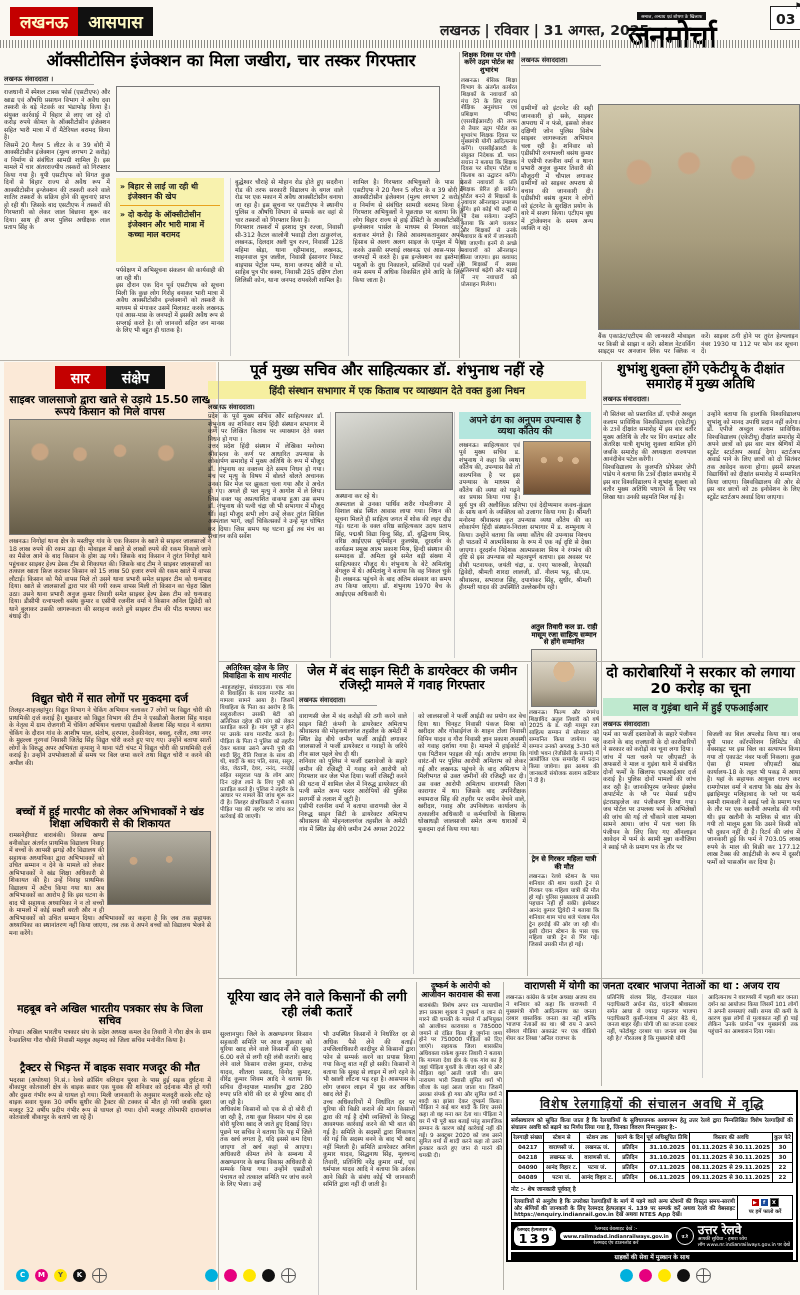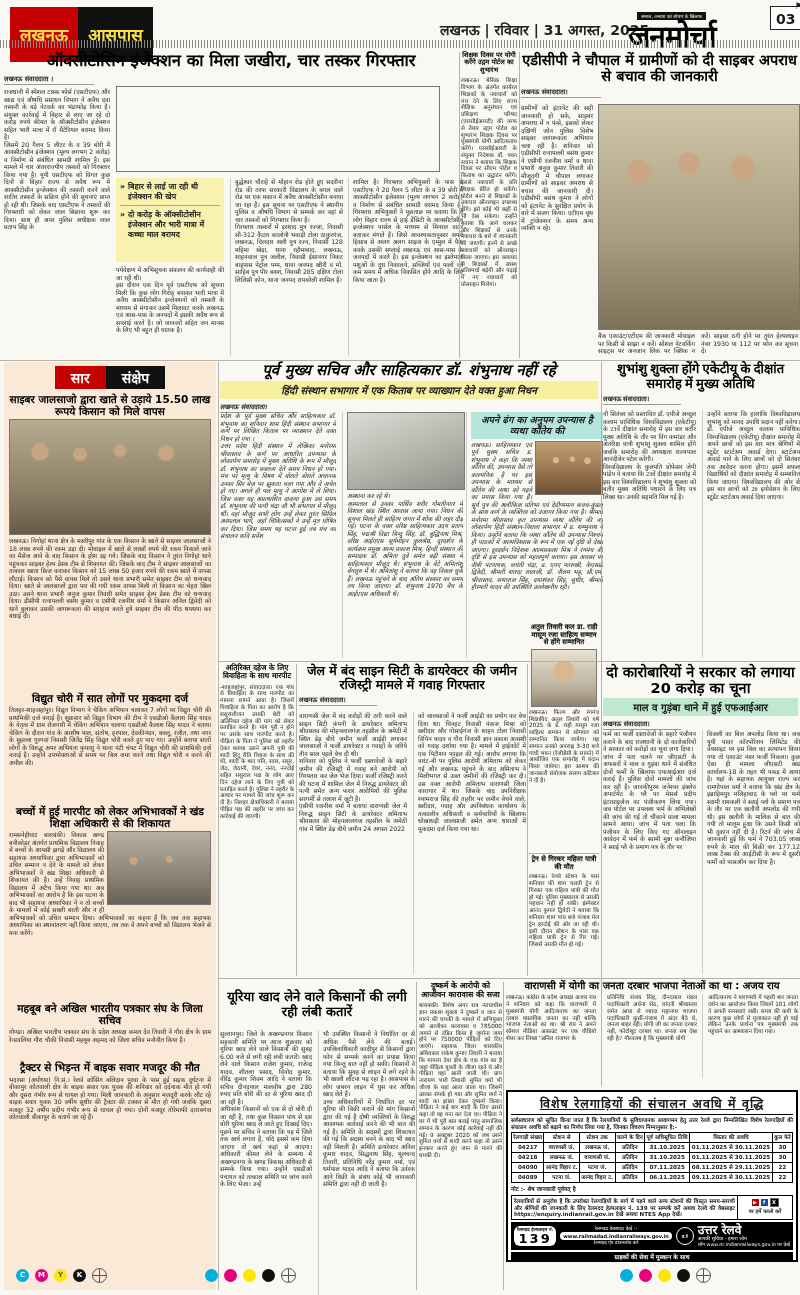--- a/index.html
+++ b/index.html
@@ -1,20 +1,20 @@
 <!DOCTYPE html>
 <html><head>
 <meta charset="utf-8">
 <style>
   html,body{margin:0;padding:0;}
   body{background:#e8e6e0;font-family:"DejaVu Sans",sans-serif;}
   #page{position:relative;width:800px;height:1295px;background:#faf8f2;margin:0 auto;overflow:hidden;color:#1b1b1b;}
   .abs{position:absolute;}
   
-  .tagbox{display:inline-block;padding:16px 10px;font-weight:bold;font-size:17px;color:#fde047;}
+  .tagbox{display:inline-block;padding:3px 10px;font-weight:bold;font-size:17px;color:#fef9c3;}
   .tag-red{background:#c40000;}
   .tag-blk{background:#111;}
   .dateline{font-size:14px;font-weight:bold;color:#222;}
   .paper{font-size:30px;font-weight:bold;letter-spacing:-1px;color:#000;line-height:30px;}
   .papertag{background:#111;color:#fff;font-size:4.5px;padding:1px 4px;display:inline-block;}
   .pageno{border:1.5px solid #222;background:#fff;font-size:14px;font-weight:bold;padding:4px 5px 2px 5px;}
   .flagicon{position:absolute;top:-6px;right:-2px;font-size:9px;}
   .tickbar{height:8px;background:repeating-linear-gradient(90deg,#8a8a86 0 1px,transparent 1px 3px);}
   
   .hl{font-weight:bold;color:#000;text-align:center;line-height:1.12;}
@@ -149,21 +149,20 @@
 गिरफ्तार तस्करों में इरशाद पुत्र रज्जा, निवासी सी-312 कैटल कालोनी भवाड़ी टोला ठाकुरगंज, लखनऊ, दिलदार अली पुत्र रज्न, निवासी 128 महिमा खेड़ा, थाना रहीमाबाद, लखनऊ, शाहनवाज पुत्र जलील, निवासी ईसानगर निकट बाइपास पेट्रोल पम्प, थाना जनपद खीरी व मो. साहिब पुत्र पीर बक्श, निवासी 285 दक्षिण टोला लिलिसी कोन, थाना जनपद रायबरेली शामिल है।</div>
     <div class="abs bt" style="left:344px;top:126px;width:110px;height:178px;border-left:1px solid #ccc;padding-left:4px;">शामिल है। गिरफ्तार अभियुक्तों के पास से एसटीएफ ने 20 गैलन 5 लीटर के व 39 बोरी में आक्सीटोसीन इंजेक्शन (मूल्य लगभग 2 करोड़) व निर्माण से संबंधित सामग्री बरामद किया है। गिरफ्तार अभियुक्तों ने पूछताछ पर बताया कि वे लोग बिहार राज्य से हाई डेंसिटी के आक्सीटोसीन इन्जेक्शन पार्सल के माध्यम से मिनरल वाटर बताकर मंगाते है। जिसे आवश्यकतानुसार अपने हिसाब से अलग अलग साइज के एम्पुल में पैक करके उसकी सप्लाई लखनऊ एवं आस-पास के जनपदों में करते है। इस इन्जेक्शन का इस्तेमाल पशुओं के दुध निकालने, सब्जियों एवं फलों को कम समय में अधिक विकसित होने आदि के लिए किया जाता है।</div>
   </section>
 
   <section class="abs" style="left:461px;top:52px;width:56px;height:306px;">
     <div class="hl" style="font-size:6.6px;">शिक्षक दिवस पर योगी करेंगे उद्गम पोर्टल का शुभारंभ</div>
     <div class="bt-sm" style="margin-top:3px;height:270px;">लखनऊ। बेसिक शिक्षा विभाग के अंतर्गत कार्यरत शिक्षकों के नवाचारों को मंच देने के लिए राज्य शैक्षिक अनुसंधान एवं प्रशिक्षण परिषद (एससीईआरटी) की तरफ से तैयार उद्गम पोर्टल का शुभारंभ शिक्षक दिवस पर मुख्यमंत्री योगी आदित्यनाथ करेंगे। एससीईआरटी के संयुक्त निदेशक डॉ. पवन सचान ने बताया कि शिक्षक दिवस पर सीएम पोर्टल व किताब का उद्घाटन करेंगे। इससे नवाचारों के प्रति शिक्षक प्रेरित हो सकेंगे। पोर्टल बनने से शिक्षकों के नवाचार ऑनलाइन उपलब्ध होंगे। इसे कोई भी कहीं से भी देख सकेगा। उन्होंने बताया कि आगे चलकर और शिक्षकों से उनके नवाचार के बारे में जानकारी ली जाएगी। इनमें से अच्छे नवाचारों को ऑनलाइन किया जाएगा। इस कवायद से शिक्षकों में स्वस्थ प्रतिस्पर्धा बढ़ेगी और पढ़ाई में नए नवाचारों को प्रोत्साहन मिलेगा।</div>
   </section>
 
   <section class="abs" style="left:521px;top:52px;width:277px;height:306px;">
-    <div class="hl h-md">एडीसीपी ने चौपाल में ग्रामीणों को दी साइबर अपराध से बचाव की जानकारी</div>
     <div class="byline" style="width:80px;margin-top:3px;">लखनऊ संवाददाता।</div>
     <div class="abs bt" style="left:0;top:52px;width:72px;height:252px;">ग्रामीणों को इंटरनेट की सही जानकारी हो सके, साइबर अपराध में न फंसे, इसको लेकर दक्षिणी जोन पुलिस विशेष साइबर जागरूकता अभियान चला रही है। शनिवार को एडीसीपी रत्नापल्ली बसंथ कुमार ने एसीपी रजनीश वर्मा व थाना प्रभारी अनुज कुमार तिवारी की मौजूदगी में चौपाल लगाकर ग्रामीणों को साइबर अपराध से बचाव की जानकारी दी। एडीसीपी बसंथ कुमार ने लोगों को इंटरनेट के सुरक्षित प्रयोग के बारे में सजग किया। एटीएम बूथ में ट्रांजेक्शन के समय अन्य व्यक्ति न रहे।</div>
     <div class="abs ph ph-police" style="left:77px;top:52px;width:200px;height:224px;"></div>
     <div class="abs bt" style="left:77px;top:280px;width:200px;height:24px;column-count:2;column-gap:6px;">बैंक एकाउंट/एटीएम की जानकारी मोबाइल पर किसी से साझा न करें। सोशल नेटवर्किंग साइट्स पर अनजान लिंक पर क्लिक न करें। साइबर ठगी होने पर तुरंत हेल्पलाइन नंबर 1930 या 112 पर फोन कर सूचना दें।</div>
   </section>
 
   <aside id="saar" class="abs" style="left:4px;top:362px;width:212px;height:928px;">
     <div class="saarhdr">
       <span class="tag-red">सार</span>
         <span class="tag-blk">संक्षेप</span>
@@ -187,21 +186,21 @@
     <div class="saar-item">
       <h4 class="hl h-sm">महबूब बने अखिल भारतीय पत्रकार संघ के जिला सचिव</h4>
       <div class="bt" style="height:30px;">गोण्डा। अखिल भारतीय पत्रकार संघ के प्रदेश अध्यक्ष कमल देव तिवारी ने गौरा क्षेत्र के ग्राम रेन्डवलिया गौरा चौकी निवासी महबूब अहमद को जिला सचिव मनोनीत किया है।</div>
     </div>
     <div class="saar-item">
       <h4 class="hl h-sm">ट्रैक्टर से भिड़न्त में बाइक सवार मजदूर की मौत</h4>
       <div class="bt" style="height:120px;">भदरसा (अयोध्या) नि.सं.। रेलवे क्रॉसिंग बलिदान पुरवा के पास हुई सड़क दुर्घटना में बीकापुर कोतवाली क्षेत्र के बाइक सवार एक युवक की शनिवार को दर्दनाक मौत हो गयी और दूसरा गंभीर रूप से घायल हो गया। मिली जानकारी के अनुसार मजदूरी करके लौट रहे बाइक सवार युवक 30 वर्षीय सुधीर की ट्रैक्टर की टक्कर से मौत हो गयी जबकि दूसरा मजदूर 32 वर्षीय प्रदीप गंभीर रूप से घायल हो गया। दोनों मजदूर तोरेमाफी दाराबगंज कोतवाली बीकापुर के बताये जा रहे हैं।</div>
     </div>
   </aside>
 
-  <section class="abs" style="left:220px;top:362px;width:378px;height:296px;font-style:italic;">
+  <section class="abs" style="left:208px;top:362px;width:378px;height:296px;">
     <div class="hl h-lg">पूर्व मुख्य सचिव और साह‍ित्यकार डॉ. शंभुनाथ नहीं रहे</div>
     <div class="ysub" style="margin-top:2px;">हिंदी संस्थान सभागार में एक किताब पर व्याख्यान देते वक्त हुआ निधन</div>
     <div class="byline" style="width:78px;margin-top:3px;">लखनऊ संवाददाता।</div>
     <div class="abs bt pre" style="left:0;top:50px;width:116px;height:246px;">प्रदेश के पूर्व मुख्य सचिव और साहित्यकार डॉ. शंभुनाथ का शनिवार शाम हिंदी संस्थान सभागार में कर्ण पर लिखित किताब पर व्याख्यान देते वक्त निधन हो गया ।
 उत्तर प्रदेश हिंदी संस्थान में लेखिका मनोरमा श्रीवास्तव के कर्ण पर आधारित उपन्यास के लोकार्पण समारोह में मुख्य अतिथि के रूप में मौजूद डॉ. शंभुनाथ का वक्तव्य देते समय निधन हो गया। मंच पर मृत्यु के विषय में बोलते बोलते अचानक उनका सिर मेज पर झुकता चला गया और वे अचेत हो गए। अगले ही पल मृत्यु ने आगोश में ले लिया। जिस वक्त यह अप्रत्याशित वाकया हुआ उस समय डॉ. शंभुनाथ की पत्नी चंद्रा जी भी सभागार में मौजूद थीं। वहां मौजूद सभी लोग उन्हें लेकर तुरंत सिविल अस्पताल भागे, जहाँ चिकित्सकों ने उन्हें मृत घोषित कर दिया। जिस समय यह घटना हुई तब मंच का संचालन कवि सर्वेश</div>
     <div class="abs" style="left:122px;top:50px;width:116px;height:246px;border-left:1px solid #ccc;padding-left:4px;">
       <div class="ph ph-grey" style="width:100%;height:76px;"></div>
       <div class="bt pre" style="height:162px;margin-top:2px;">अस्थाना कर रहे थे।
 अस्पताल से उनका पार्थिव शरीर गोमतीनगर में विशाल खंड स्थित आवास लाया गया। निधन की सूचना मिलते ही साहित्य जगत में शोक की लहर दौड़ गई। घटना के वक्त वरिष्ठ साहित्यकार उदय प्रताप सिंह, पद्मश्री विद्या बिन्दु सिंह, डॉ. बुद्धिनाथ मिश्र, वरिष्ठ आईएएस सूर्यमोहन कुलश्रेष्ठ, दूरदर्शन के कार्यक्रम प्रमुख आत्म प्रकाश मिश्र, हिन्दी संस्थान की सम्पादक डॉ. अमिता दुबे समेत बड़ी संख्या में साहित्यकार मौजूद थे। शंभुनाथ के बेटे अमितांशु बेंगलुरु में थे। अमितांशु ने बताया कि वह निकल चुके हैं। लखनऊ पहुंचने के बाद अंतिम संस्कार का समय तय किया जाएगा। डॉ. शंभुनाथ 1970 बैच के आईएएस अधिकारी थे।</div>
     </div>

